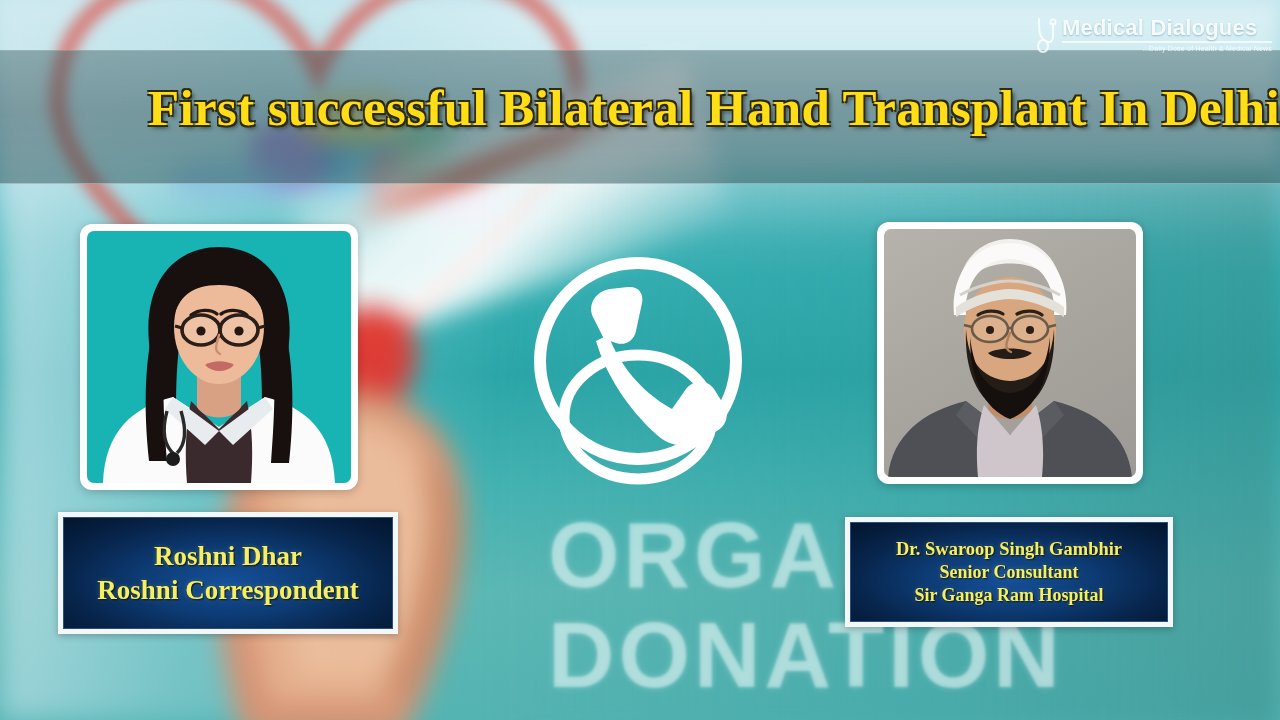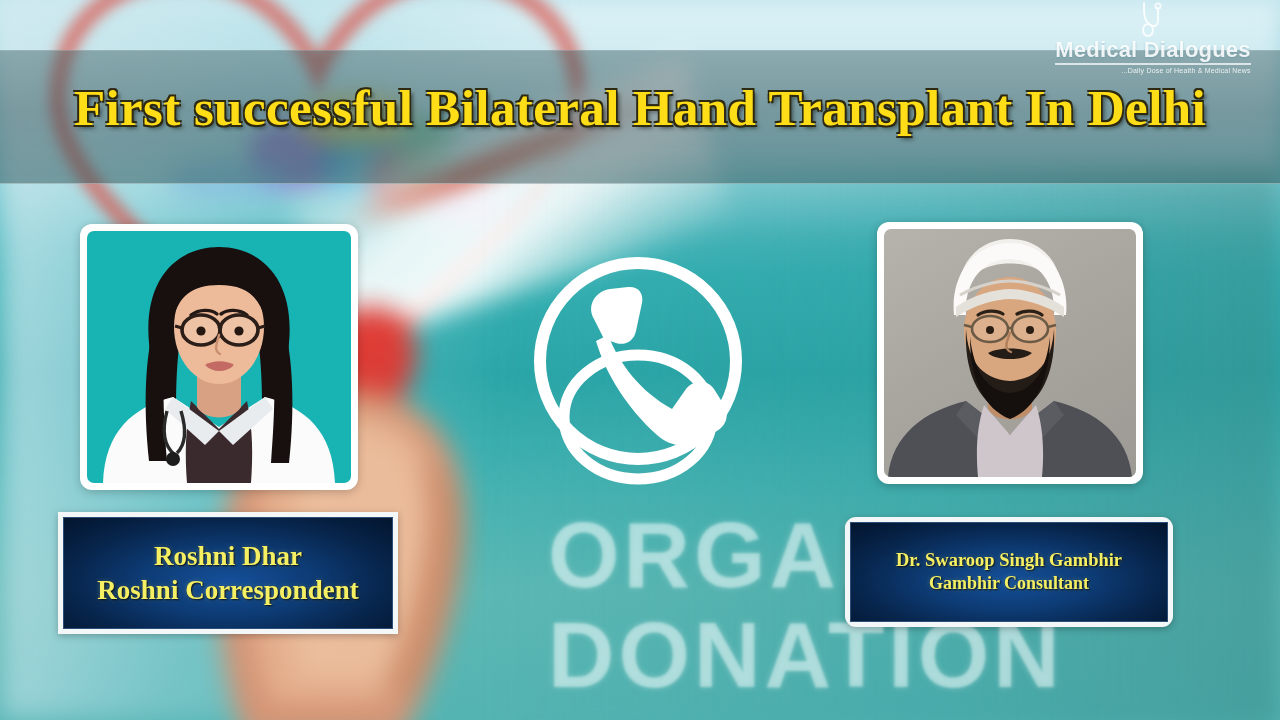--- a/index.html
+++ b/index.html
@@ -130,45 +130,43 @@
     width: 100%; height: 134px;
     background: linear-gradient(180deg, rgba(58,92,96,.46) 0%, rgba(52,84,90,.52) 45%, rgba(46,84,88,.50) 100%);
     border-top: 1px solid rgba(255,255,255,.22);
     border-bottom: 1px solid rgba(255,255,255,.30);
     box-sizing: border-box;
   }
   .headline {
     position: absolute;
     left: 0; top: 78px;
     width: 1280px;
-    text-align: center;
+    text-align: right;
     font-family: "Liberation Serif", serif;
     font-weight: 700;
     font-size: 51px;
     line-height: 60px;
     color: #ffdd17;
     letter-spacing: .4px;
     white-space: nowrap;
     text-shadow:
       -1.6px -1.6px 0 #2e2a12,
        1.6px -1.6px 0 #2e2a12,
       -1.6px  1.6px 0 #2e2a12,
        1.6px  1.6px 0 #2e2a12,
        3px 3px 4px rgba(0,0,0,.55);
   }
 
   
   .logo {
     position: absolute;
-    right: 8px; top: 0;
+    right: 8px; top: 16px;
     width: 238px; height: 44px;
     display: flex;
-    align-items: center;
     opacity: .95;
-    flex-direction: column;
   }
   .logo-mark {
     width: 26px; height: 38px;
     flex: 0 0 26px;
     margin-right: 2px;
   }
   .logo-mark svg { width: 100%; height: 100%; display:block; }
   .logo-txt { position: relative; flex: 1; }
   .logo-name {
     font-family: "Liberation Sans", sans-serif;
@@ -244,21 +242,21 @@
   .plate-line {
     font-family: "Liberation Serif", serif;
     font-weight: 700;
     color: #f5ef63;
     text-align: center;
     text-shadow: 1px 1px 2px rgba(0,0,0,.85), 0 0 5px rgba(245,239,99,.25);
     white-space: nowrap;
   }
   #plate-left  { left: 58px; top: 512px; width: 340px; height: 122px; }
   #plate-left .plate-line { font-size: 27px; line-height: 34px; }
-  #plate-right { left: 845px; top: 517px; width: 328px; height: 110px; border-radius: 11px; }
+  #plate-right { left: 845px; top: 517px; width: 328px; height: 110px; }
   #plate-right .plate-line { font-size: 18px; line-height: 23px; }
   #plate-right .plate-line:first-child { font-size: 18.5px; }
 
   
   .phone-badge {
     position: absolute;
     left: 524px; top: 249px;
     width: 228px; height: 244px;
   }
   .phone-badge svg { width: 100%; height: 100%; display:block; }
@@ -432,17 +430,18 @@
   <div class="plate" id="plate-left">
     <div class="plate-inner">
       <div class="plate-line">Roshni Dhar</div>
       <div class="plate-line">Roshni Correspondent</div>
     </div>
   </div>
 
   <div class="plate" id="plate-right">
     <div class="plate-inner">
       <div class="plate-line">Dr. Swaroop Singh Gambhir</div>
-      <div class="plate-line">Gambhir Consultant</div>
+      <div class="plate-line">Senior Consultant</div>
+      <div class="plate-line">Sir Ganga Ram Hospital</div>
     </div>
   </div>
 
 </div>
 
 </body></html>

